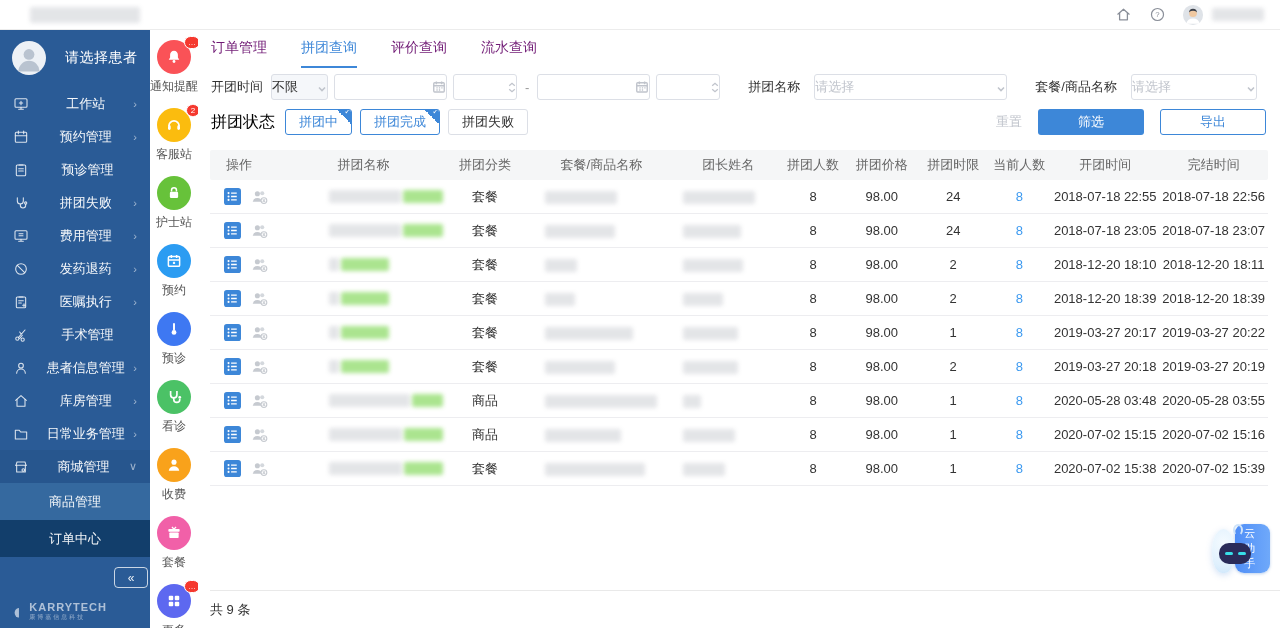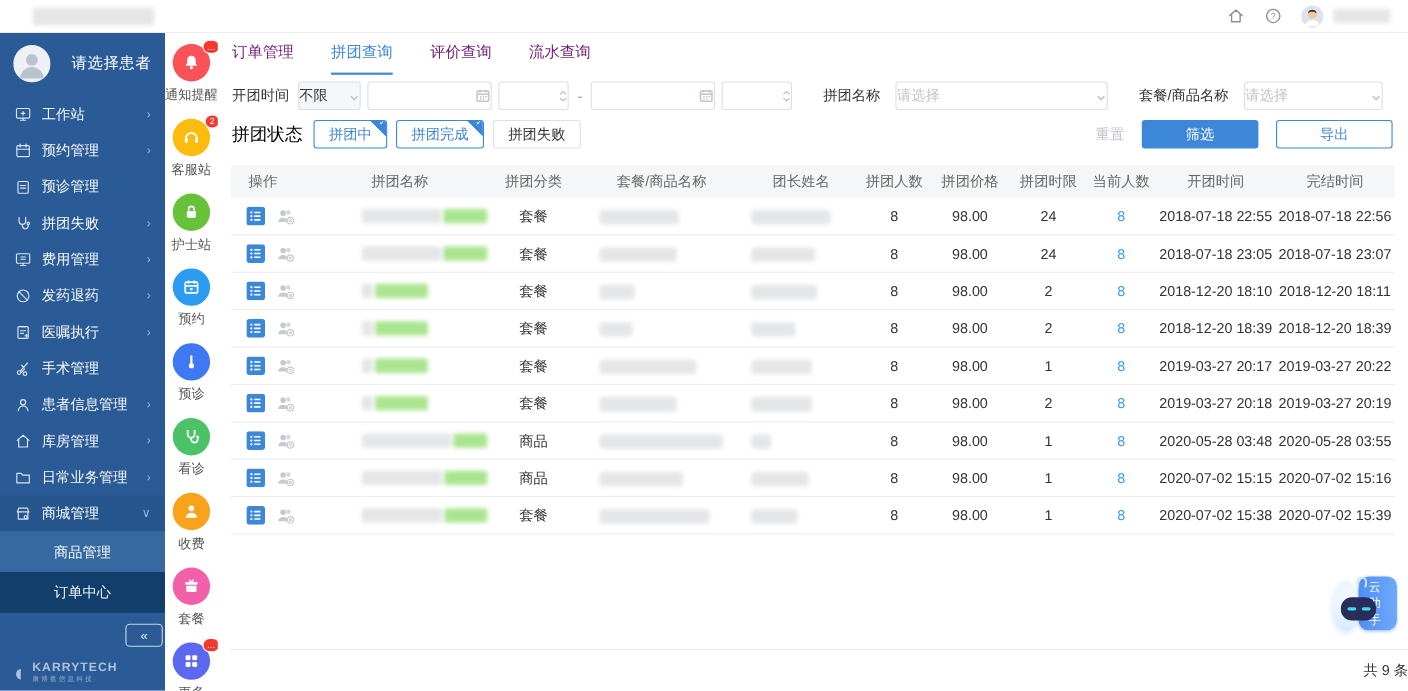--- a/index.html
+++ b/index.html
@@ -18,21 +18,21 @@
   .tb-user { display:flex; align-items:center; gap:8px; }
 
   
   .sidebar { position:absolute; left:0; top:30px; width:150px; height:598px; background:#2a5b96; color:#fff; }
   .patient { display:flex; align-items:center; gap:19px; padding:11px 12px 10px 12px; cursor:pointer; }
   .patient-label { font-size:14px; letter-spacing:.5px; }
   .side-menu { margin-top:2px; }
   .side-item { height:33px; display:flex; align-items:center; padding:0 13px; font-size:13px; cursor:pointer; }
   .side-item .s-ico { width:16px; height:16px; margin-right:9px; opacity:.92; flex:0 0 16px; }
   .side-item .s-ico svg { stroke:rgba(255,255,255,.9); fill:none; stroke-width:1.6; stroke-linecap:round; stroke-linejoin:round; }
-  .side-item .s-label { flex:1; color:rgba(255,255,255,.96); }
+  .side-item .s-label { flex:1; color:rgba(255,255,255,.96);text-align:center; }
   .side-item .s-arrow { font-size:11px; color:rgba(255,255,255,.55); }
   .side-item.expanded { background:rgba(0,0,0,.05); }
   .sub-item { height:37px; display:flex; align-items:center; justify-content:center; font-size:13px;
     background:#35699f; cursor:pointer; color:rgba(255,255,255,.95); }
   .sub-item.active { background:#123e6b; }
   .collapse-btn { position:absolute; right:2px; bottom:40px; width:34px; height:21px;
     border:1px solid rgba(255,255,255,.75); border-radius:4px; display:flex; align-items:center;
     justify-content:center; font-size:12px; color:rgba(255,255,255,.9); cursor:pointer; }
   .brand { position:absolute; left:10px; bottom:6px; display:flex; align-items:center; gap:6px; opacity:.62; }
   .brand-mark { font-size:22px; line-height:20px; color:#fff; transform:scaleX(.9); }
@@ -97,21 +97,21 @@
   .cell { text-align:center; white-space:nowrap; }
   .cell.op { display:flex; align-items:center; gap:10px; padding-left:14px; }
   .cell.name { text-align:left; padding-left:45px; display:flex; gap:2px; }
   .cell.prod { text-align:left; padding-left:18px; }
   .cell.lead { text-align:left; padding-left:8px; }
   .cell .redact { height:13px; vertical-align:middle; }
   .cell.link { color:#3d9af0; cursor:pointer; }
   .act-ico { width:17px; height:17px; cursor:pointer; display:inline-flex; }
 
   .content-footer { position:absolute; left:12px; right:0; bottom:0; height:38px; border-top:1px solid #e9e9e9;
-    display:flex; align-items:center; font-size:13px; color:#333;justify-content:flex-end; }
+    display:flex; align-items:center; font-size:13px; color:#333; }
 
   
   .assistant { position:absolute; right:10px; bottom:55px; width:58px; display:flex; 
     align-items:center; cursor:pointer; z-index:9; }
   .bot { width:46px; height:44px; background:radial-gradient(circle at 50% 30%, #f3faff 0%, #dff0fd 70%, #cfe7fb 100%);
     border-radius:50% 50% 46% 46%; position:relative; box-shadow:0 2px 6px rgba(80,140,220,.25); }
   .bot:before { content:""; position:absolute; top:-5px; left:21px; width:6px; height:8px;
     border:2px solid #cfe4f9; border-radius:50%; border-bottom-color:transparent; }
   .bot-face { position:absolute; left:7px; top:14px; width:32px; height:21px; background:#2a2c5a;
     border-radius:10px; display:flex; align-items:center; justify-content:center; gap:5px; }

